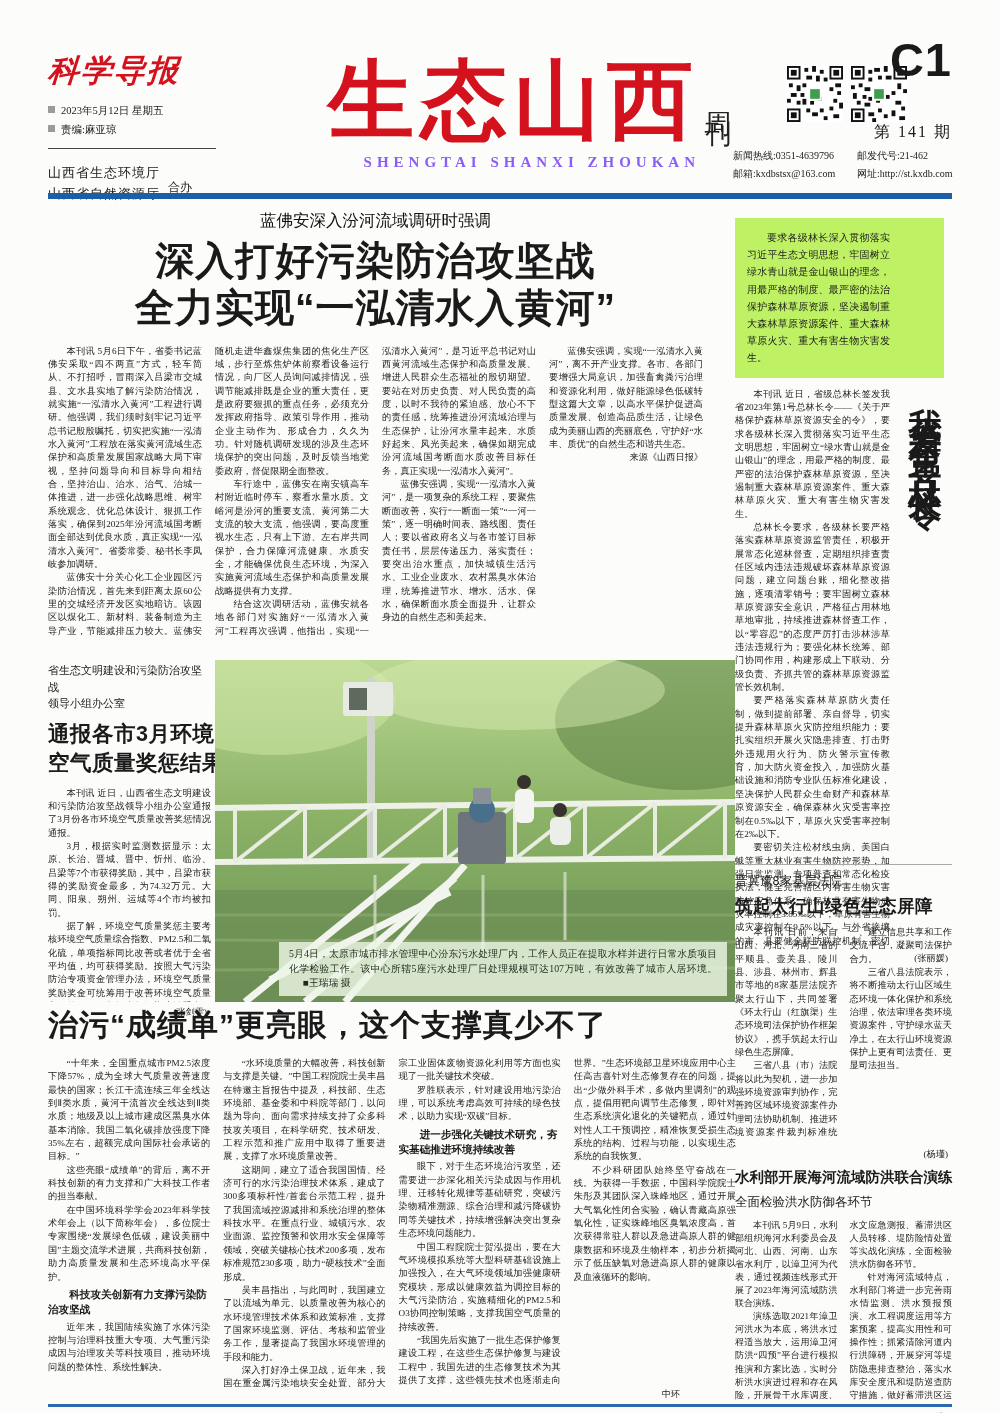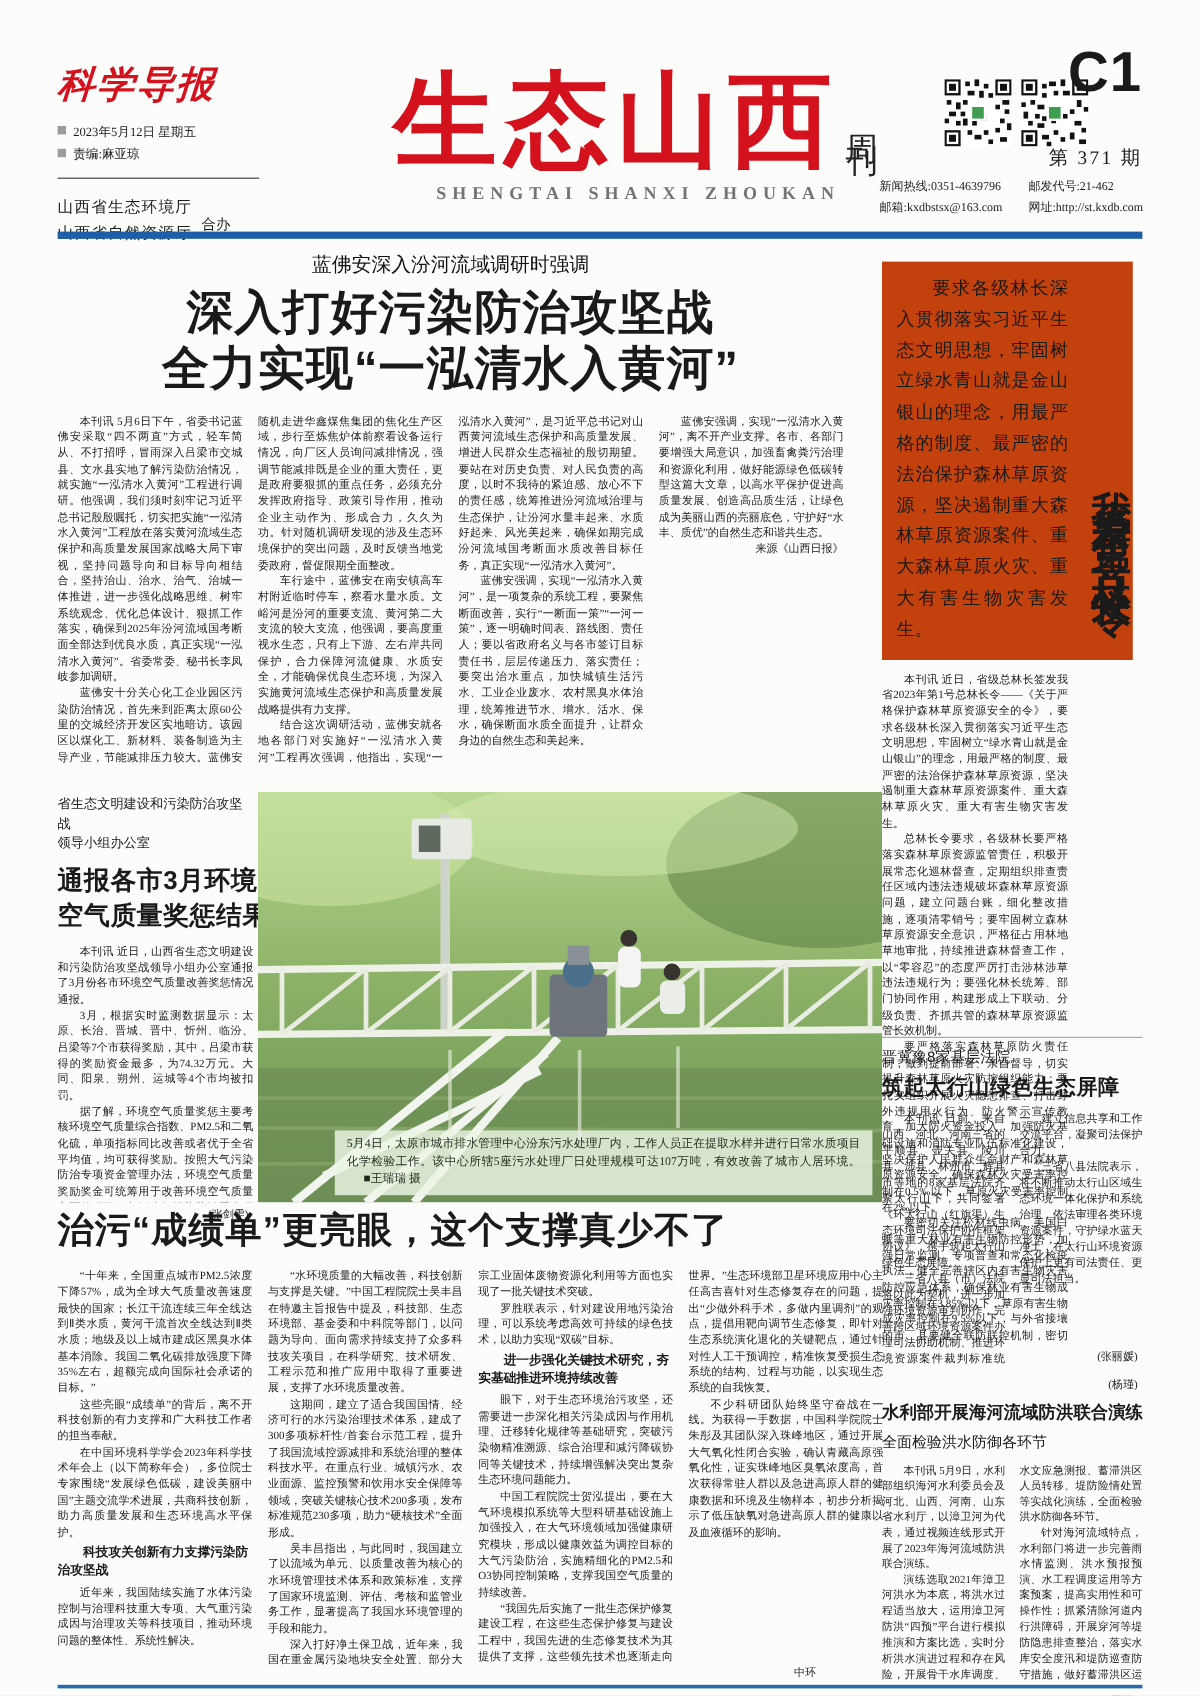--- a/index.html
+++ b/index.html
@@ -9,21 +9,21 @@
   .logo-block{position:absolute;left:48px;top:50px;width:178px;}
   .logo{font-size:31px;font-weight:bold;font-style:italic;color:#d4121d;letter-spacing:2px;
         font-family:"Liberation Serif",serif;transform:skewX(-4deg);display:inline-block;}
   .meta{margin-top:10px;font-size:10.5px;line-height:1.8;border-bottom:1px solid #444;padding-bottom:8px;width:168px;}
   .sq{display:inline-block;width:7px;height:7px;background:#9b9b9b;margin-right:6px;vertical-align:1px;}
   .orgs{margin-top:14px;display:flex;align-items:center;}
   .orgs .names{font-size:13px;line-height:1.6;letter-spacing:1px;}
   .orgs .co{font-size:12px;margin-left:8px;margin-top:8px;}
   .masthead{position:absolute;left:290px;top:56px;width:410px;text-align:right;}
   .masthead .title{font-size:86px;line-height:1.05;font-weight:bold;color:#d4121d;letter-spacing:7px;white-space:nowrap;}
-  .masthead .pinyin{margin-top:8px;font-size:15px;font-weight:bold;color:#737373;letter-spacing:5px;white-space:nowrap;}
+  .masthead .pinyin{margin-top:8px;font-size:15px;font-weight:bold;color:#8b5cf6;letter-spacing:5px;white-space:nowrap;}
   .weekly{position:absolute;left:700px;top:90px;writing-mode:vertical-rl;font-size:27px;letter-spacing:10px;color:#222;}
   .qr{position:absolute;top:66px;width:56px;height:56px;}
   .qr1{left:787px;} .qr2{left:851px;}
   .page-code{position:absolute;right:48px;top:32px;font-family:"Liberation Sans",sans-serif;
              font-size:47px;font-weight:bold;letter-spacing:1px;}
   .issue{position:absolute;right:48px;top:122px;font-size:16px;letter-spacing:2px;}
   .contacts{position:absolute;left:733px;top:148px;width:222px;display:grid;
             grid-template-columns:124px auto;grid-row-gap:3px;font-size:10px;line-height:1.5;}
   .rule-top{position:absolute;left:48px;top:193px;width:904px;height:6px;background:#1e5ea8;}
   .rule-bottom{position:absolute;left:48px;top:1404px;width:904px;height:3px;background:#2a6bb0;}
@@ -37,21 +37,21 @@
   
   .lead{position:absolute;left:48px;top:210px;width:655px;}
   .lead .kicker{text-align:center;font-size:16.5px;font-family:"Liberation Sans",sans-serif;color:#111;}
   .lead .headline{margin-top:6px;text-align:center;font-family:"Liberation Sans",sans-serif;
                   font-weight:bold;font-size:39px;line-height:1.2;letter-spacing:1px;white-space:nowrap;}
   .lead .article-body{margin-top:13px;height:296px;column-count:4;column-gap:13px;column-fill:auto;}
   
   .forest{position:absolute;left:735px;top:212px;width:217px;height:648px;}
   .forest .vhead{float:right;width:54px;height:438px;margin-left:8px;writing-mode:vertical-rl;
                  font-size:33px;font-weight:bold;letter-spacing:9px;line-height:54px;text-align:center;}
-  .forest .quote{background:#c2410c;padding:11px 12px;font-size:15px;line-height:1.72;
+  .forest .quote{background:#bef264;padding:11px 12px;font-size:10px;line-height:1.72;
                  text-indent:2em;text-align:justify;margin:6px 8px 10px 0;}
   .forest .article-body{height:560px;}
   
   .air{position:absolute;left:48px;top:662px;width:163px;height:345px;}
   .air .kicker{font-size:11px;font-family:"Liberation Sans",sans-serif;line-height:1.5;}
   .air .headline{margin-top:8px;font-family:"Liberation Sans",sans-serif;font-weight:bold;
                  font-size:21.5px;line-height:1.35;letter-spacing:0.5px;white-space:nowrap;}
   .air .article-body{margin-top:9px;height:215px;}
   
   .photo{position:absolute;left:215px;top:660px;width:520px;height:342px;overflow:hidden;}
@@ -193,21 +193,21 @@
     <g fill="#111">
         <rect x="2" y="2" width="3" height="3"></rect>
         <rect x="24" y="2" width="3" height="3"></rect>
         <rect x="2" y="24" width="3" height="3"></rect>
       </g>
     <rect x="11" y="11" width="7" height="7" fill="#fff"></rect>
       <rect x="12" y="12" width="5" height="5" fill="#3f9d4f"></rect>
   </svg>
 
   <div class="page-code">C1</div>
-  <div class="issue">第 371 期</div>
+  <div class="issue">第 141 期</div>
 
   <div class="contacts">
     <div>新闻热线:0351-4639796</div>
     <div>邮发代号:21-462</div>
     <div>邮箱:kxdbstsx@163.com</div>
     <div>网址:http://st.kxdb.com</div>
   </div>
 
   <div class="rule-top"></div>
 

